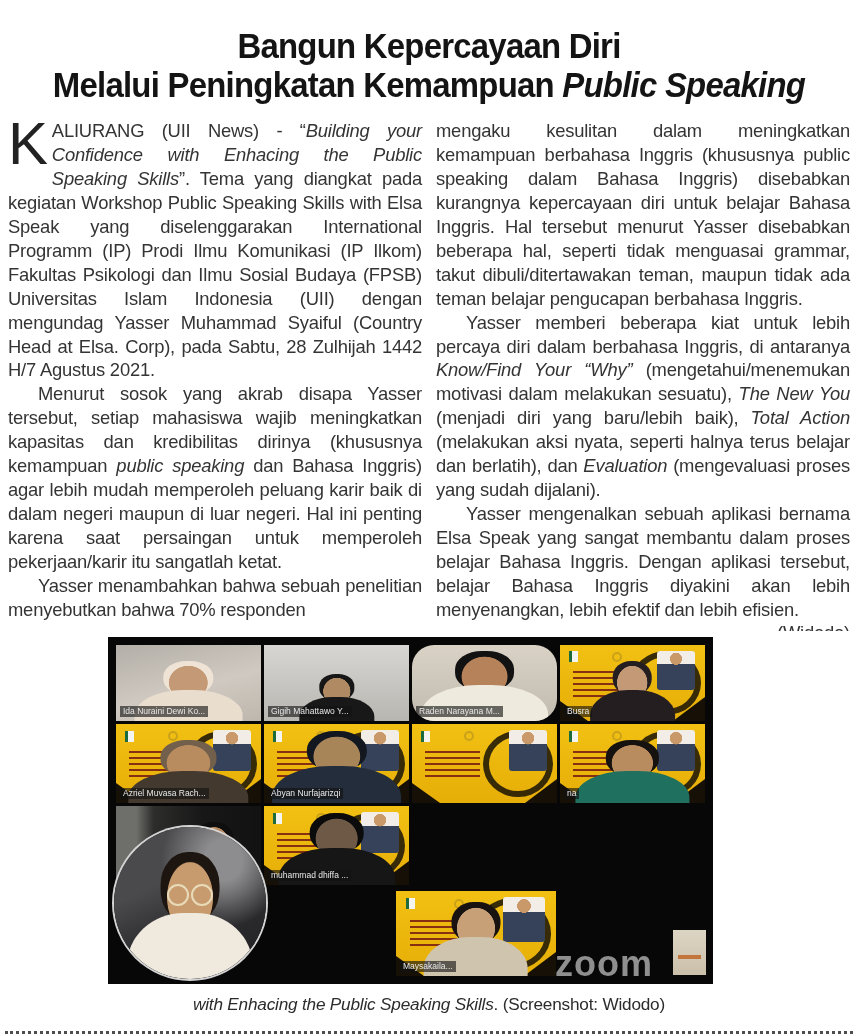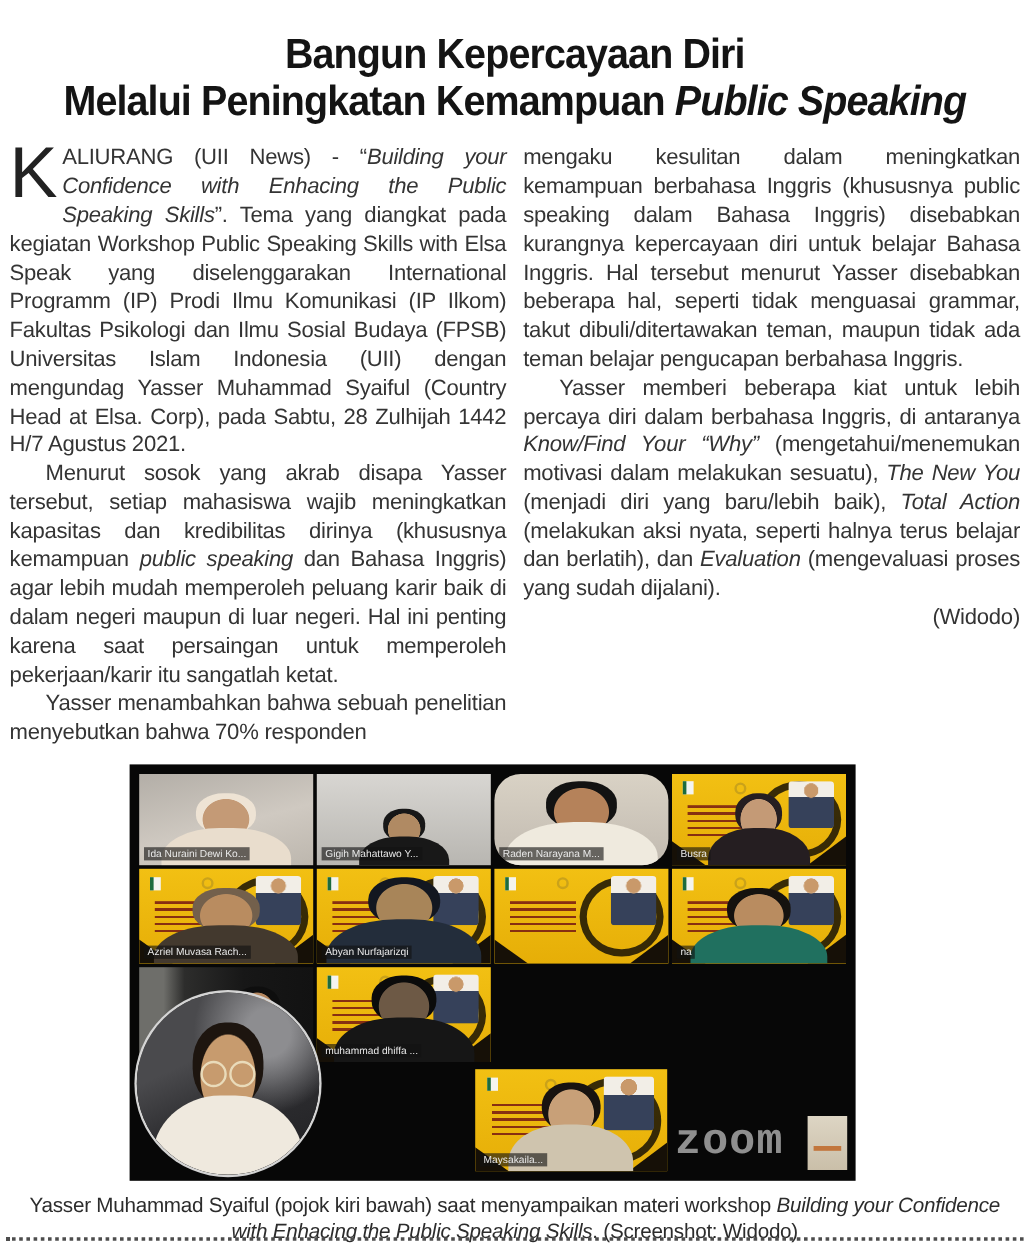--- a/index.html
+++ b/index.html
@@ -132,22 +132,22 @@
     width:52px; height:18px; z-index:2;
   }
   .avatar .glasses::before, .avatar .glasses::after {
     content:""; position:absolute; top:0; width:18px; height:18px;
     border:2px solid rgba(235,222,190,0.95); border-radius:50%;
   }
   .avatar .glasses::before { left:3px; }
   .avatar .glasses::after { right:3px; }
   
   .wm {
-    position:absolute; right:60px; bottom:14px; color:#8f8f8f;
-    font-family:Liberation Mono, monospace; font-weight:700;
+    position:absolute; right:60px; bottom:2px; color:#8f8f8f;
+    font-family:Liberation Sans, sans-serif; font-weight:700;
     font-size:36px; letter-spacing:1px; line-height:1;
   }
   .applogo {
     position:absolute; right:7px; bottom:9px; width:33px; height:45px;
     background:linear-gradient(180deg,#ddd5c4,#cabfa9);
   }
   .applogo::after {
     content:""; position:absolute; left:15%; top:55%; width:70%; height:4px;
     background:#c2763c;
   }
@@ -174,20 +174,21 @@
 
   <div class="columns">
     <div class="col">
         <p class="para"><span class="dropcap">K</span><span>ALIURANG (UII News) - “</span><i>Building your Confidence with Enhacing the Public Speaking Skills</i><span>”. Tema yang diangkat pada kegiatan Workshop Public Speaking Skills with Elsa Speak yang diselenggarakan International Programm (IP) Prodi Ilmu Komunikasi (IP Ilkom) Fakultas Psikologi dan Ilmu Sosial Budaya (FPSB) Universitas Islam Indonesia (UII) dengan mengundag Yasser Muhammad Syaiful (Country Head at Elsa. Corp), pada Sabtu, 28 Zulhijah 1442 H/7 Agustus 2021.</span></p>
         <p class="para ind"><span>Menurut sosok yang akrab disapa Yasser tersebut, setiap mahasiswa wajib meningkatkan kapasitas dan kredibilitas dirinya (khususnya kemampuan </span><i>public speaking</i><span> dan Bahasa Inggris) agar lebih mudah memperoleh peluang karir baik di dalam negeri maupun di luar negeri. Hal ini penting karena saat persaingan untuk memperoleh pekerjaan/karir itu sangatlah ketat.</span></p>
         <p class="para ind"><span>Yasser menambahkan bahwa sebuah penelitian menyebutkan bahwa 70% responden</span></p>
       </div>
     <div class="col">
     <p class="para"><span>mengaku kesulitan dalam meningkatkan kemampuan berbahasa Inggris (khususnya public speaking dalam Bahasa Inggris) disebabkan kurangnya kepercayaan diri untuk belajar Bahasa Inggris. Hal tersebut menurut Yasser disebabkan beberapa hal, seperti tidak menguasai grammar, takut dibuli/ditertawakan teman, maupun tidak ada teman belajar pengucapan berbahasa Inggris.</span></p>
         <p class="para ind"><span>Yasser memberi beberapa kiat untuk lebih percaya diri dalam berbahasa Inggris, di antaranya </span><i>Know/Find Your “Why”</i><span> (mengetahui/menemukan motivasi dalam melakukan sesuatu), </span><i>The New You</i><span> (menjadi diri yang baru/lebih baik), </span><i>Total Action</i><span> (melakukan aksi nyata, seperti halnya terus belajar dan berlatih), dan </span><i>Evaluation</i><span> (mengevaluasi proses yang sudah dijalani).</span></p>
+        <p class="para ind"><span>Yasser mengenalkan sebuah aplikasi bernama Elsa Speak yang sangat membantu dalam proses belajar Bahasa Inggris. Dengan aplikasi tersebut, belajar Bahasa Inggris diyakini akan lebih menyenangkan, lebih efektif dan lebih efisien.</span></p>
         <p class="para byline">(Widodo)</p>
       </div>
   </div>
 
   <div class="photo-wrap">
     <div class="zoomshot">
       <div class="zoom-grid">
           <div class="tile bg-room1">
             <div class="sil v-hijab"></div>
             <span class="nm">Ida Nuraini Dewi Ko...</span>
@@ -285,18 +286,17 @@
       <div class="avatar">
         <div class="sil"></div>
         <div class="glasses"></div>
       </div>
       <div class="wm">zoom</div>
       <div class="applogo"></div>
     </div>
   </div>
 
   <div class="caption">
-    <div><span>Yasser Muhammad Syaiful (pojok kiri bawah) saat menyampaikan materi workshop </span><i>Building your Confidence</i></div>
     <div><i>with Enhacing the Public Speaking Skills</i><span>. (Screenshot: Widodo)</span></div>
   </div>
 
   <div class="dotrule"></div>
 </div>
 
 </body></html>

